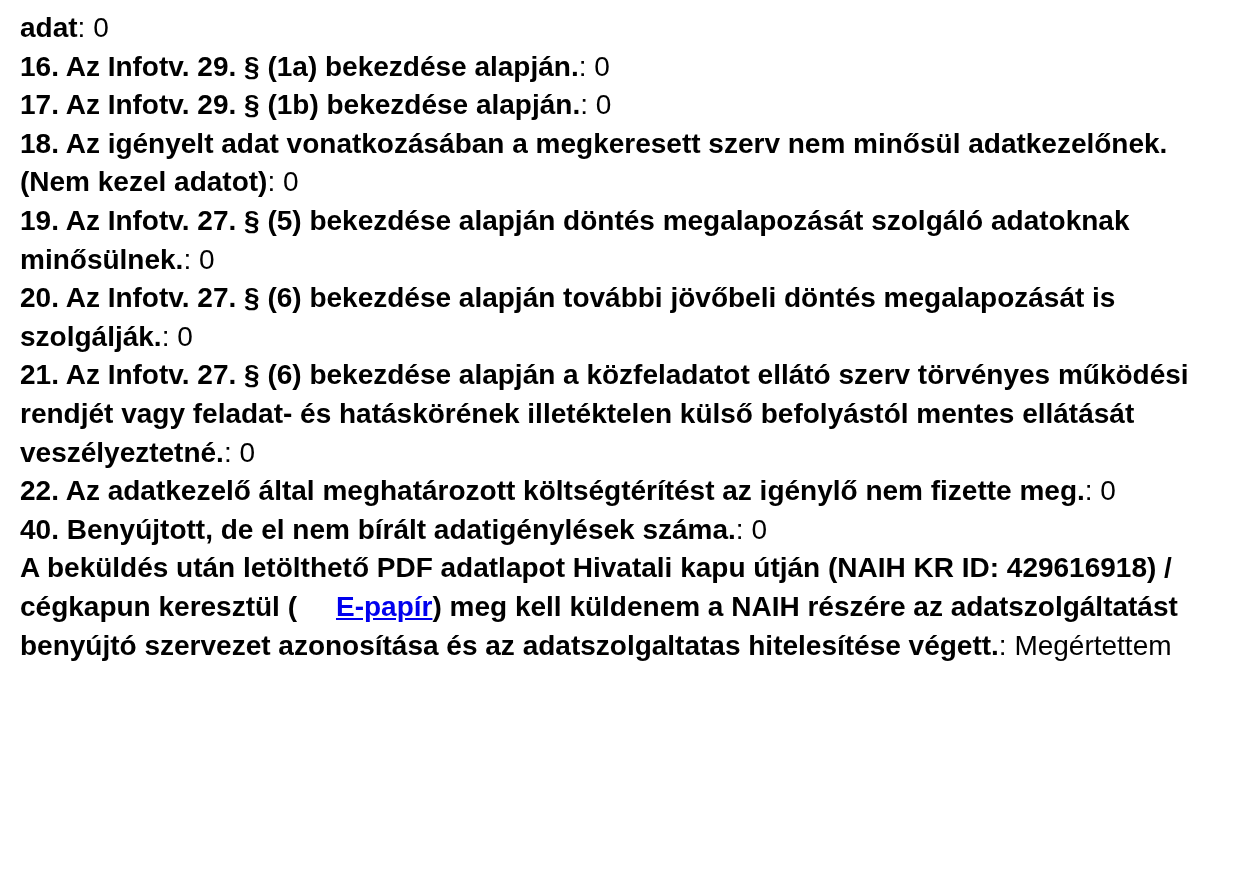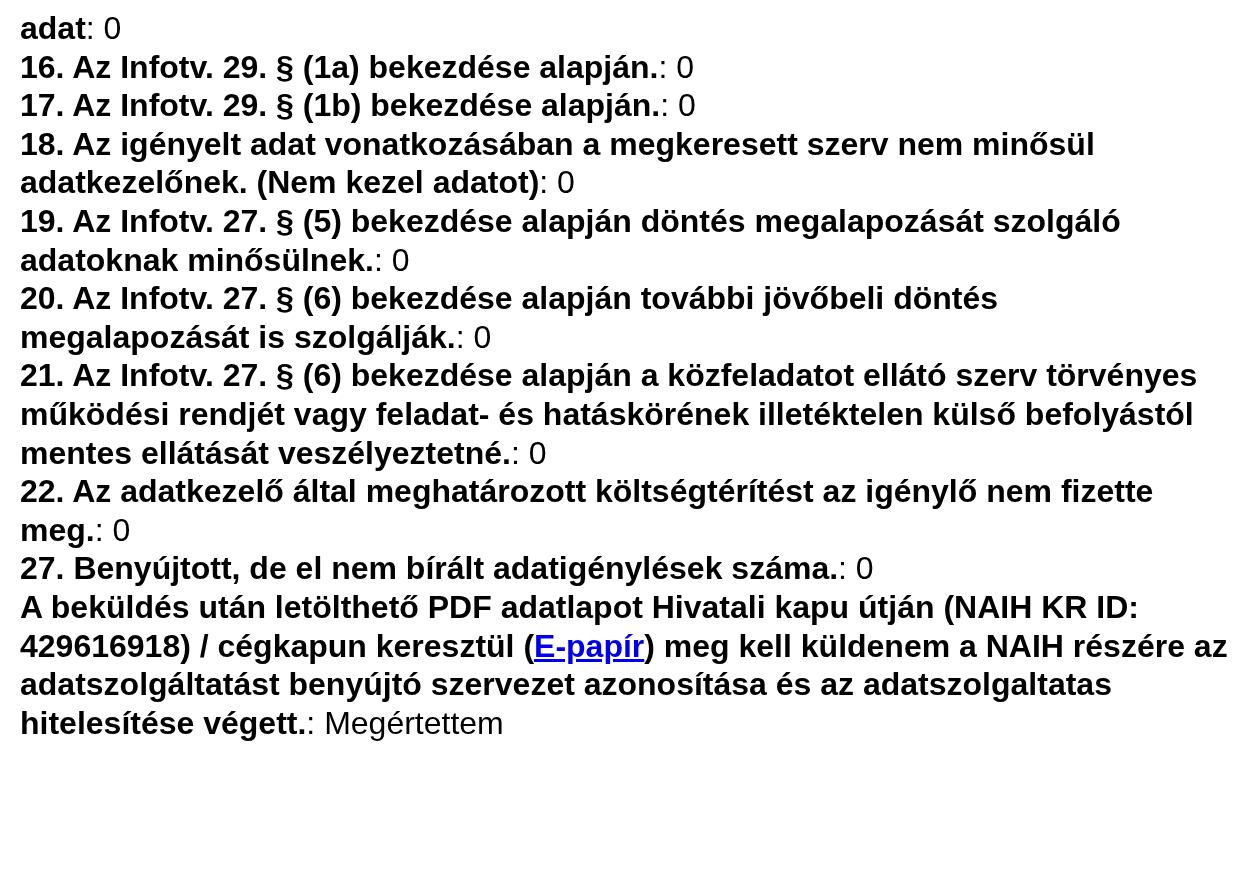--- a/index.html
+++ b/index.html
@@ -10,49 +10,50 @@
   body {
     width: 1252px;
     height: 874px;
     overflow: hidden;
   }
   .doc {
     box-sizing: border-box;
     width: 1252px;
     padding: 9px 18px 0 20px;
     font-family: "Liberation Sans", sans-serif;
-    font-size: 32px;
+    font-size: 28px;
     line-height: 38.6px;
     color: #000000;
     letter-spacing: 0;
   }
   .row {
     margin: 0;
     padding: 0;
   }
   .lbl {
     font-weight: 700;
   }
   .sep, .val {
     font-weight: 400;
   }
   a.link {
     color: #0000ee;
     font-weight: 700;
     text-decoration: underline;
     cursor: pointer;
+    margin-left: 39px;
   }
 </style>
 </head>
 <body>
 
 <div class="doc">
   <p class="row"><span class="lbl">adat</span><span class="sep">: </span><span class="val">0</span></p>
   <p class="row"><span class="lbl">16. Az Infotv. 29. § (1a) bekezdése alapján.</span><span class="sep">: </span><span class="val">0</span></p>
   <p class="row"><span class="lbl">17. Az Infotv. 29. § (1b) bekezdése alapján.</span><span class="sep">: </span><span class="val">0</span></p>
   <p class="row"><span class="lbl">18. Az igényelt adat vonatkozásában a megkeresett szerv nem minősül adatkezelőnek. (Nem kezel adatot)</span><span class="sep">: </span><span class="val">0</span></p>
   <p class="row"><span class="lbl">19. Az Infotv. 27. § (5) bekezdése alapján döntés megalapozását szolgáló adatoknak minősülnek.</span><span class="sep">: </span><span class="val">0</span></p>
   <p class="row"><span class="lbl">20. Az Infotv. 27. § (6) bekezdése alapján további jövőbeli döntés megalapozását is szolgálják.</span><span class="sep">: </span><span class="val">0</span></p>
   <p class="row"><span class="lbl">21. Az Infotv. 27. § (6) bekezdése alapján a közfeladatot ellátó szerv törvényes működési rendjét vagy feladat- és hatáskörének illetéktelen külső befolyástól mentes ellátását veszélyeztetné.</span><span class="sep">: </span><span class="val">0</span></p>
   <p class="row"><span class="lbl">22. Az adatkezelő által meghatározott költségtérítést az igénylő nem fizette meg.</span><span class="sep">: </span><span class="val">0</span></p>
-  <p class="row"><span class="lbl">27. Benyújtott, de el nem bírált adatigénylések száma.</span><span class="sep">: </span><span class="val">0</span></p>
+  <p class="row"><span class="lbl">40. Benyújtott, de el nem bírált adatigénylések száma.</span><span class="sep">: </span><span class="val">0</span></p>
   <p class="row"><span class="lbl">A beküldés után letölthető PDF adatlapot Hivatali kapu útján (NAIH KR ID: 429616918) / cégkapun keresztül (</span><a class="link" href="#">E-papír</a><span class="lbl">) meg kell küldenem a NAIH részére az adatszolgáltatást benyújtó szervezet azonosítása és az adatszolgaltatas hitelesítése végett.</span><span class="sep">: </span><span class="val">Megértettem</span></p>
 </div>
 
 </body></html>

